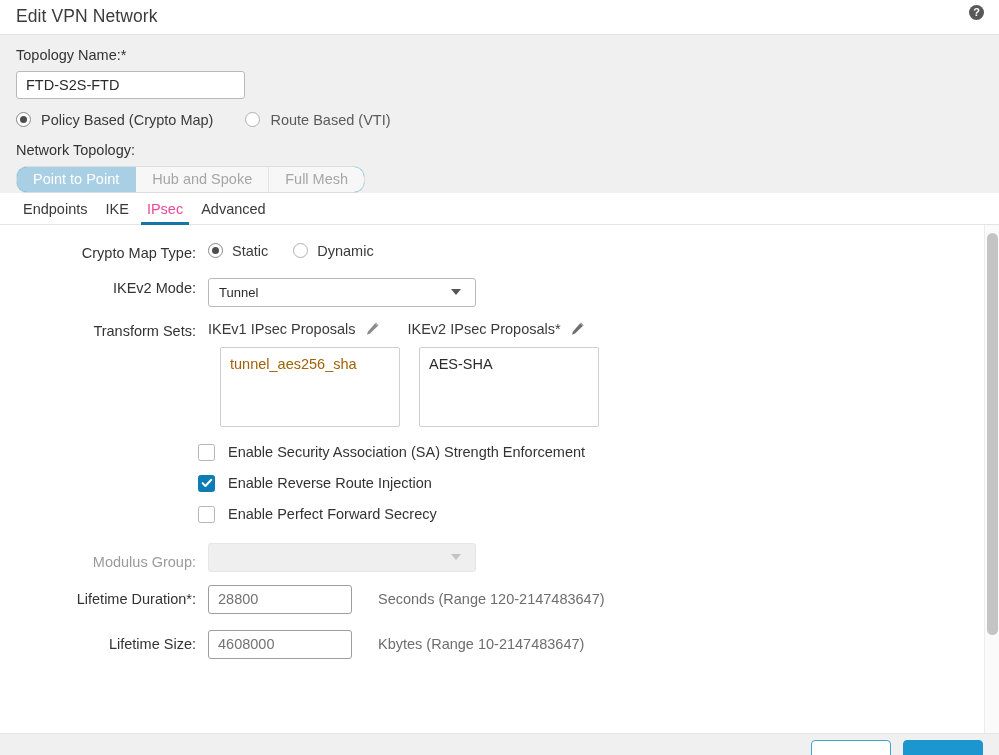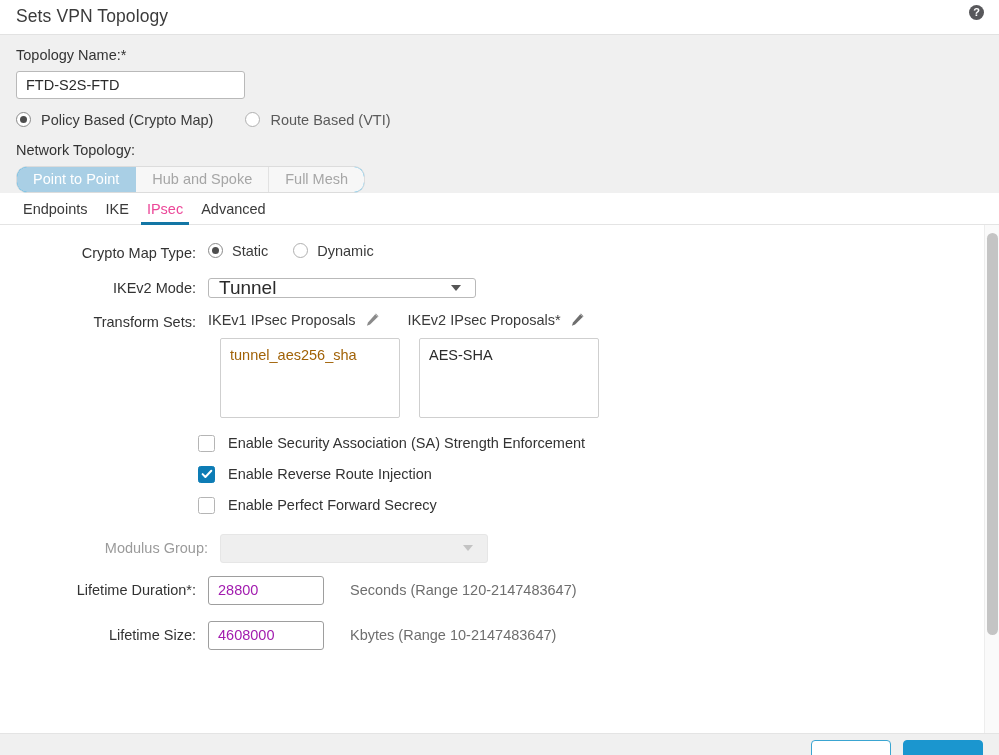--- a/index.html
+++ b/index.html
@@ -220,27 +220,27 @@
   .rowfield { flex: 1 1 auto; display: flex; align-items: center; }
 
   
   #crypto-map-row { margin-bottom: 15px; }
   #crypto-map-row .rowfield { gap: 0; }
   #crypto-map-row .radio-label { margin-left: 9px; }
   #crypto-map-row .spacer2 { width: 25px; }
 
   
   #ikev2-mode-select {
-    width: 268px; height: 20px;
+    width: 268px; height: 29px;
     border: 1px solid #b9b9b9;
     border-radius: 3px;
     background: #ffffff;
     display: flex; align-items: center;
     padding: 0 0 0 10px;
-    font-size: 19px;
+    font-size: 13px;
     color: #2b2b2b;
     cursor: pointer;
     position: relative;
     justify-content: space-between;
   }
   .caret {
     width: 0; height: 0;
     border-left: 5px solid transparent;
     border-right: 5px solid transparent;
     border-top: 6px solid #555;
@@ -285,41 +285,41 @@
   
   .cbrow {
     display: flex; align-items: center;
     margin-left: 198px;
     margin-bottom: 14px;
     cursor: pointer;
   }
   .cbrow .cb-label { font-size: 14.5px; color: #333333; margin-left: 13px; }
 
   
-  #modulus-row { margin-top: 20px; margin-bottom: 13px; align-items: center; margin-left: 12px; }
+  #modulus-row { margin-top: 20px; margin-bottom: 13px; align-items: flex-end; }
   #modulus-select {
     width: 268px; height: 29px;
     border: 1px solid #e6e6e6;
     border-radius: 3px;
     background: #efefef;
     display: flex; align-items: center; justify-content: space-between;
     font-size: 14.5px;
     color: #a9a9a9;
     padding-left: 10px;
   }
 
   
   .lt-row { align-items: center; margin-bottom: 16px; }
   .lt-input {
-    width: 116px; height: 29px;
+    width: 144px; height: 29px;
     border: 1px solid #9e9e9e;
     border-radius: 3px;
     background: #ffffff;
     font-size: 14.5px;
-    color: #a21caf;
+    color: #737373;
     padding: 0 9px;
     font-family: inherit;
     outline: none;
   }
   .lt-hint {
     font-size: 14.5px;
     color: #6e6e6e;
     margin-left: 26px;
     white-space: nowrap;
   }
@@ -371,21 +371,21 @@
     border: 1px solid #1b96cf;
     color: #ffffff;
   }
 </style>
 </head>
 <body>
 
 <div id="dialog">
 
   <div id="titlebar">
-    <div id="dialog-title">Sets VPN Topology</div>
+    <div id="dialog-title">Edit VPN Network</div>
     <div id="help-icon">?</div>
   </div>
 
   <div id="topform">
 
     <div class="fieldlabel">Topology Name:*</div>
     <input id="topology-name-input" type="text" value="FTD-S2S-FTD" style="">
 
     <div id="vpn-type-row">
       <div class="radio-group">

